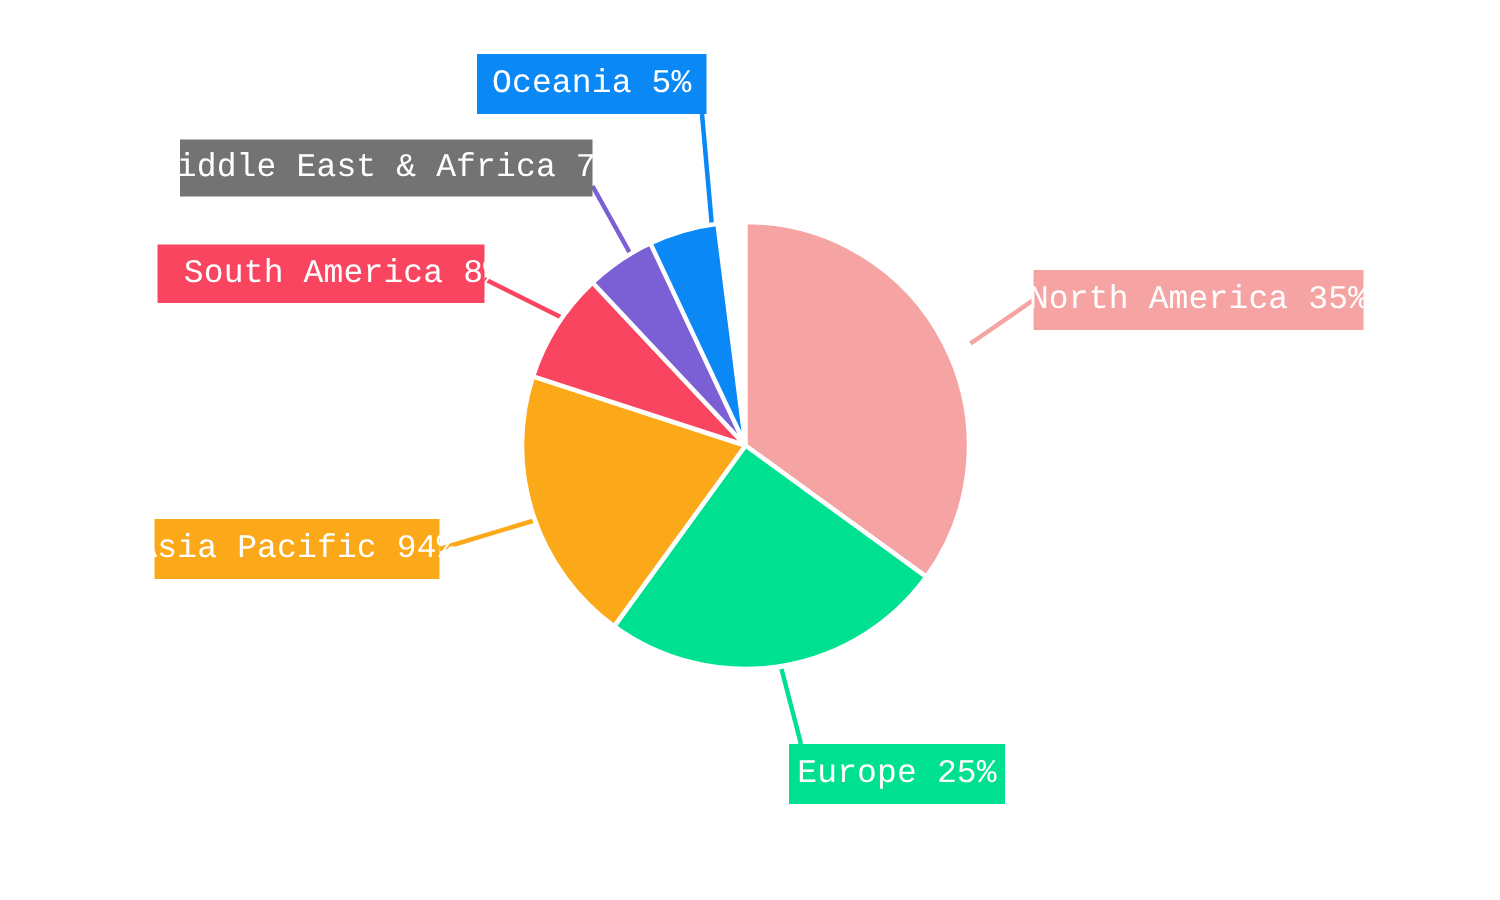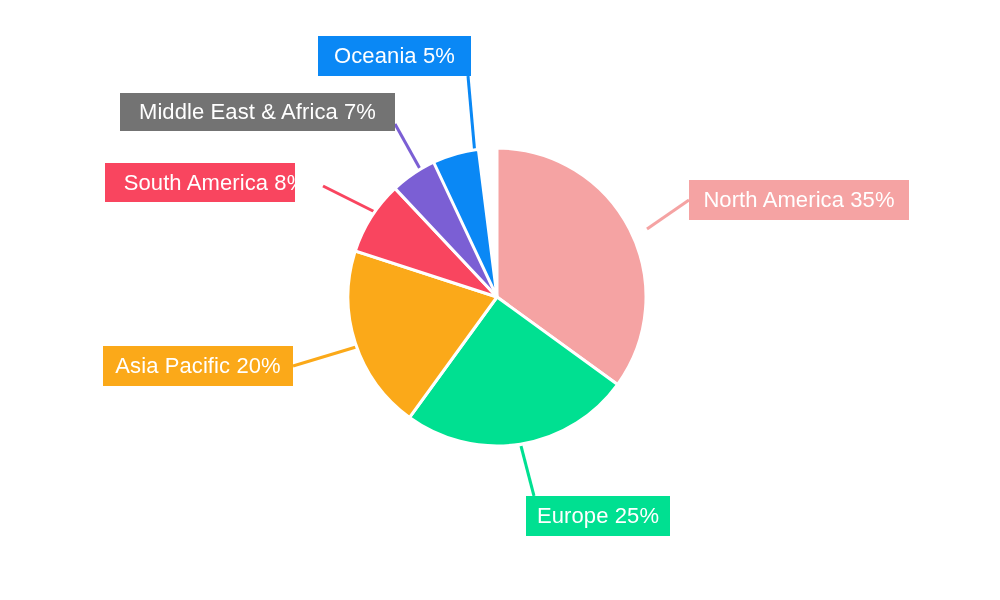--- a/index.html
+++ b/index.html
@@ -30,21 +30,21 @@
     height: 600px;
     display: block;
   }
   .pie-label {
     position: absolute;
     box-sizing: border-box;
     display: flex;
     align-items: center;
     justify-content: center;
     color: #ffffff;
-    font-family: Liberation Sans, sans-serif;
+    font-family: Liberation Mono, monospace;
     font-size: 22px;
     line-height: 1;
     white-space: nowrap;
     padding: 0 10px;
     letter-spacing: 0.1px;
   }
 </style>
 </head>
 <body>
 
@@ -65,19 +65,19 @@
         <path d="M 497 297 L 409.42 417.54 A 149 149 0 0 1 355.29 250.96 Z" fill="#FBA919" stroke="#FFFFFF" stroke-width="3" stroke-linejoin="round"></path>
         <path d="M 497 297 L 355.29 250.96 A 149 149 0 0 1 395.00 188.38 Z" fill="#F9455F" stroke="#FFFFFF" stroke-width="3" stroke-linejoin="round"></path>
         <path d="M 497 297 L 395.00 188.38 A 149 149 0 0 1 450.96 155.29 Z" fill="#7B5FD4" stroke="#FFFFFF" stroke-width="3" stroke-linejoin="round"></path>
         <path d="M 497 297 L 433.56 162.18 A 149 149 0 0 1 478.33 149.17 Z" fill="#0A88F5" stroke="#FFFFFF" stroke-width="3" stroke-linejoin="round"></path>
       </g>
   </svg>
 
   <div id="label-layer">
       <div class="pie-label" style="left: 689px; top: 180px; width: 220px; height: 40px; background: rgb(245, 163, 163); color: rgb(255, 255, 255);">North America 35%</div>
       <div class="pie-label" style="left: 526px; top: 496px; width: 144px; height: 40px; background: rgb(0, 224, 145); color: rgb(255, 255, 255);">Europe 25%</div>
-      <div class="pie-label" style="left: 103px; top: 346px; width: 190px; height: 40px; background: rgb(251, 169, 25); color: rgb(255, 255, 255);">Asia Pacific 20%</div>
-      <div class="pie-label" style="left: 105px; top: 163px; width: 190px; height: 39px; background: rgb(249, 69, 95); color: rgb(255, 255, 255); padding-left: 40px;">South America 8%</div>
+      <div class="pie-label" style="left: 103px; top: 346px; width: 190px; height: 40px; background: rgb(251, 169, 25); color: rgb(255, 255, 255);">Asia Pacific 94%</div>
+      <div class="pie-label" style="left: 105px; top: 163px; width: 218px; height: 39px; background: rgb(249, 69, 95); color: rgb(255, 255, 255); padding-left: 40px;">South America 8%</div>
       <div class="pie-label" style="left: 120px; top: 93px; width: 275px; height: 38px; background: #737373; color: rgb(255, 255, 255);">Middle East &amp; Africa 7%</div>
       <div class="pie-label" style="left: 318px; top: 36px; width: 153px; height: 40px; background: rgb(10, 136, 245); color: rgb(255, 255, 255);">Oceania 5%</div>
     </div>
 
 </div>
 
 </body></html>

